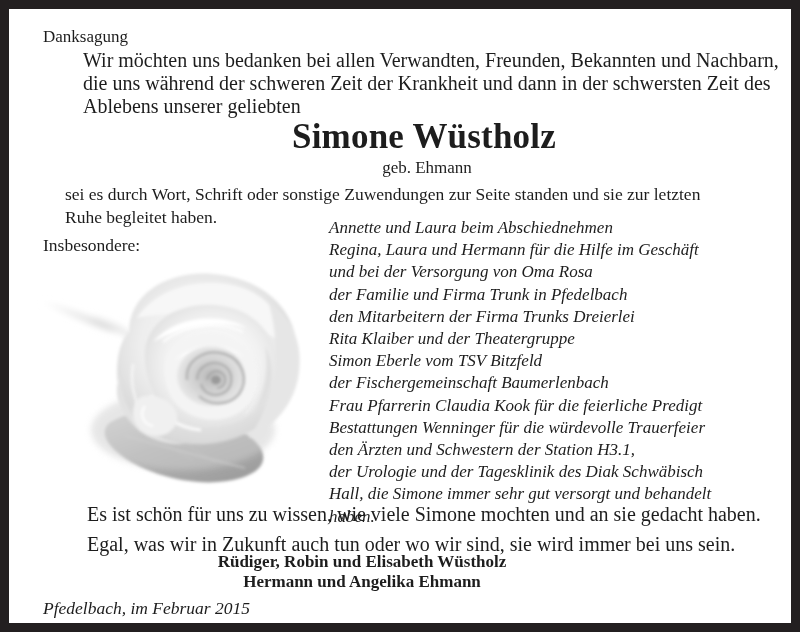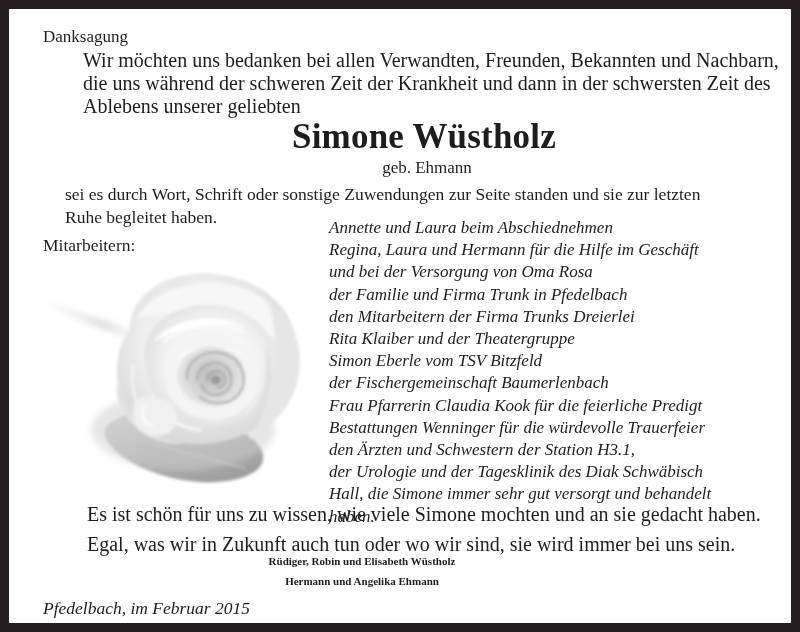--- a/index.html
+++ b/index.html
@@ -140,21 +140,21 @@
     margin-left: 44px;
   }
 
   .signature {
     left: 0;
     top: 543px;
     width: 782px;
     padding-right: 76px;
     box-sizing: border-box;
     text-align: center;
-    font-size: 11px;
+    font-size: 17px;
     font-weight: bold;
     line-height: 19.5px;
     white-space: pre;
   }
 
   .place-date {
     left: 34px;
     top: 588px;
     font-size: 17.5px;
     line-height: 22px;
@@ -282,21 +282,21 @@
 die uns während der schweren Zeit der Krankheit und dann in der schwersten Zeit des
 Ablebens unserer geliebten</div>
 
       <div class="txt deceased-name">Simone Wüstholz</div>
 
       <div class="txt maiden-name">geb. Ehmann</div>
 
       <div class="txt continuation">sei es durch Wort, Schrift oder sonstige Zuwendungen zur Seite standen und sie zur letzten
 Ruhe begleitet haben.</div>
 
-      <div class="txt especially-label">Mitarbeitern:</div>
+      <div class="txt especially-label">Insbesondere:</div>
 
       <div class="txt thanks-list">Annette und Laura beim Abschiednehmen
 Regina, Laura und Hermann für die Hilfe im Geschäft
 und bei der Versorgung von Oma Rosa
 der Familie und Firma Trunk in Pfedelbach
 den Mitarbeitern der Firma Trunks Dreierlei
 Rita Klaiber und der Theatergruppe
 Simon Eberle vom TSV Bitzfeld
 der Fischergemeinschaft Baumerlenbach
 Frau Pfarrerin Claudia Kook für die feierliche Predigt

